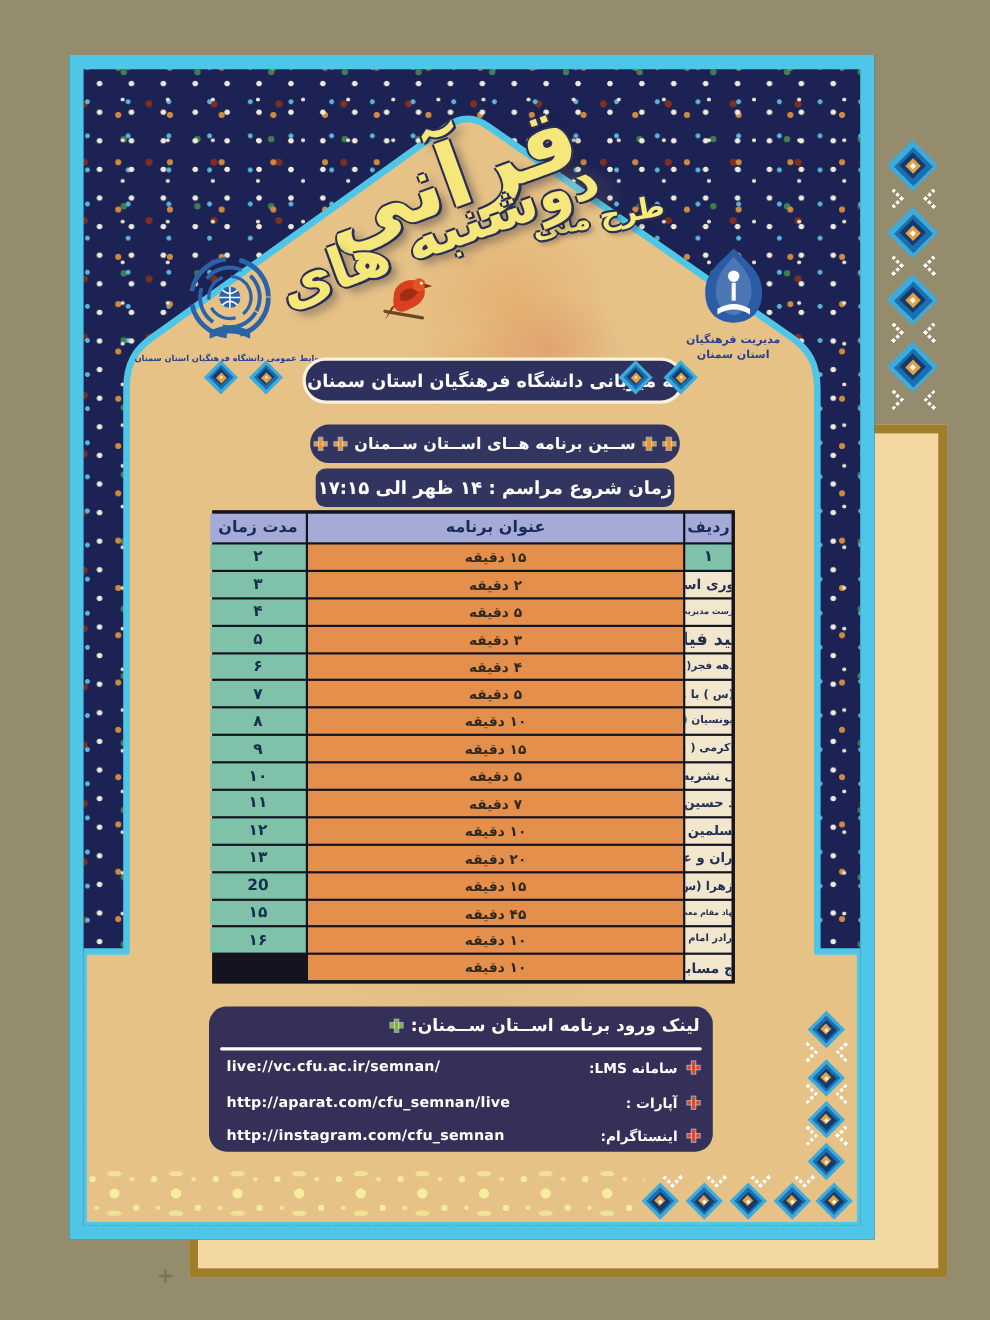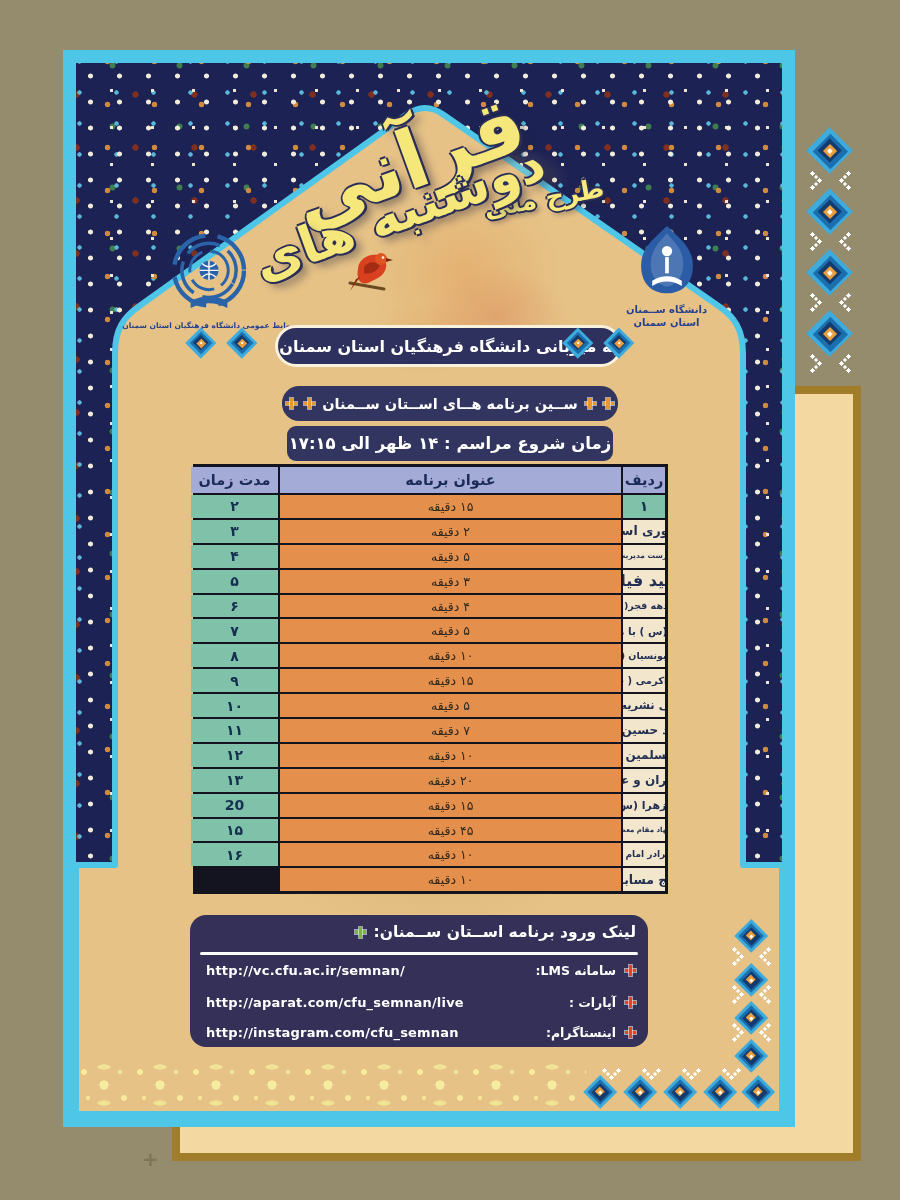--- a/index.html
+++ b/index.html
@@ -69,21 +69,21 @@
   .logoL .cap{color:#27408f;font-weight:bold;font-size:7.5px;margin-top:2px;white-space:nowrap;}
 
   
   .ptable{position:absolute;left:117px;top:401px;width:475px;direction:rtl;
       background:#141420;border:3px solid #141420;display:grid;
       grid-template-columns:42px 341px 87px;grid-template-rows:26px;grid-auto-rows:22.9px;gap:2px;box-sizing:border-box;}
   .ptable .c{display:flex;align-items:center;justify-content:center;text-align:center;overflow:hidden;}
   .ptable .h{background:#a3abd6;color:#1c2a57;font-weight:bold;font-size:14.5px;}
   .ptable .num{background:#7fc2a9;color:#14304e;font-weight:bold;font-size:14px;}
   .ptable .ttl{background:#f2e7cd;color:#233054;font-weight:bold;padding:0 4px;white-space:nowrap;line-height:1;}
-  .ptable .dur{background:#e58f4d;color:#30281c;font-weight:normal;font-size:12.5px;white-space:nowrap;}
+  .ptable .dur{background:#e58f4d;color:#30281c;font-weight:bold;font-size:12.5px;white-space:nowrap;}
 
   
   .lpanel{position:absolute;left:114px;top:852px;width:458px;height:132px;background:#343057;border-radius:16px;color:#fff;}
   .lhead{position:absolute;top:8px;right:12px;display:flex;flex-direction:row-reverse;align-items:center;gap:7px;
       font-size:15.5px;font-weight:bold;direction:rtl;white-space:nowrap;}
   .lhr{position:absolute;top:37px;left:10px;right:10px;height:3px;background:#fff;border-radius:2px;}
   .lrow{position:absolute;left:0;right:0;height:22px;}
   .lrow .lplus{position:absolute;right:12px;top:4px;}
   .lrow .llabel{position:absolute;right:32px;top:2px;font-size:12.5px;font-weight:bold;direction:rtl;white-space:nowrap;}
   .lrow .lurl{position:absolute;left:16px;top:2px;font-size:13px;font-weight:bold;direction:ltr;letter-spacing:.2px;white-space:nowrap;}
@@ -137,21 +137,21 @@
 
       <div class="logoR">
         <svg width="74" height="74" viewBox="0 0 100 100">
           <path d="M50,4 C32,22 15,33 15,58 C15,82 30,95 50,95 C70,95 85,82 85,58 C85,33 68,22 50,4 Z" fill="#2b5ca6"></path>
           <path d="M50,14 C40,26 28,36 28,56 C28,72 37,84 50,86 C63,84 72,72 72,56 C72,36 60,26 50,14 Z" fill="#fff" opacity=".16"></path>
           <circle cx="50" cy="38" r="7" fill="#fff"></circle>
           <path d="M30,78 Q50,66 70,78 L70,85 Q50,73 30,85 Z" fill="#fff"></path>
           <rect x="47.5" y="46" width="5" height="22" fill="#fff"></rect>
         </svg>
         <div class="cap">
-          <div>دانشگاه ســمنان</div>
+          <div>مدیریت فرهنگیان</div>
           <div>استان سمنان</div>
         </div>
       </div>
 
       <div class="logoL">
         <svg width="88" height="84" viewBox="0 0 100 96">
           <circle cx="50" cy="45" r="40" fill="none" stroke="#2a63a8" stroke-width="5" stroke-dasharray="52 14"></circle>
           <circle cx="50" cy="45" r="31" fill="none" stroke="#2a63a8" stroke-width="4" stroke-dasharray="40 11" transform="rotate(30 50 45)"></circle>
           <circle cx="50" cy="45" r="22" fill="none" stroke="#2a63a8" stroke-width="3.4" stroke-dasharray="29 9" transform="rotate(-25 50 45)"></circle>
           <circle cx="50" cy="45" r="11" fill="#2a63a8"></circle>
@@ -241,21 +241,21 @@
 
       <div class="lpanel" id="lpanel">
         <div class="lhead">
           <span class="plus sm" style="--c:#7cb23f"></span>
           <span>لینک ورود برنامه اســتان ســمنان:</span>
         </div>
         <div class="lhr"></div>
       <div class="lrow" style="top: 46px;">
             <span class="plus sm lplus" style="--c:#e04524"></span>
             <span class="llabel">سامانه LMS:</span>
-            <span class="lurl">http://vc.cfu.ac.ir/semnan/</span>
+            <span class="lurl">live://vc.cfu.ac.ir/semnan/</span>
           </div>
           <div class="lrow" style="top: 78px;">
             <span class="plus sm lplus" style="--c:#e04524"></span>
             <span class="llabel">آپارات :</span>
             <span class="lurl">http://aparat.com/cfu_semnan/live</span>
           </div>
           <div class="lrow" style="top: 108px;">
             <span class="plus sm lplus" style="--c:#e04524"></span>
             <span class="llabel">اینستاگرام:</span>
             <span class="lurl">http://instagram.com/cfu_semnan</span>

